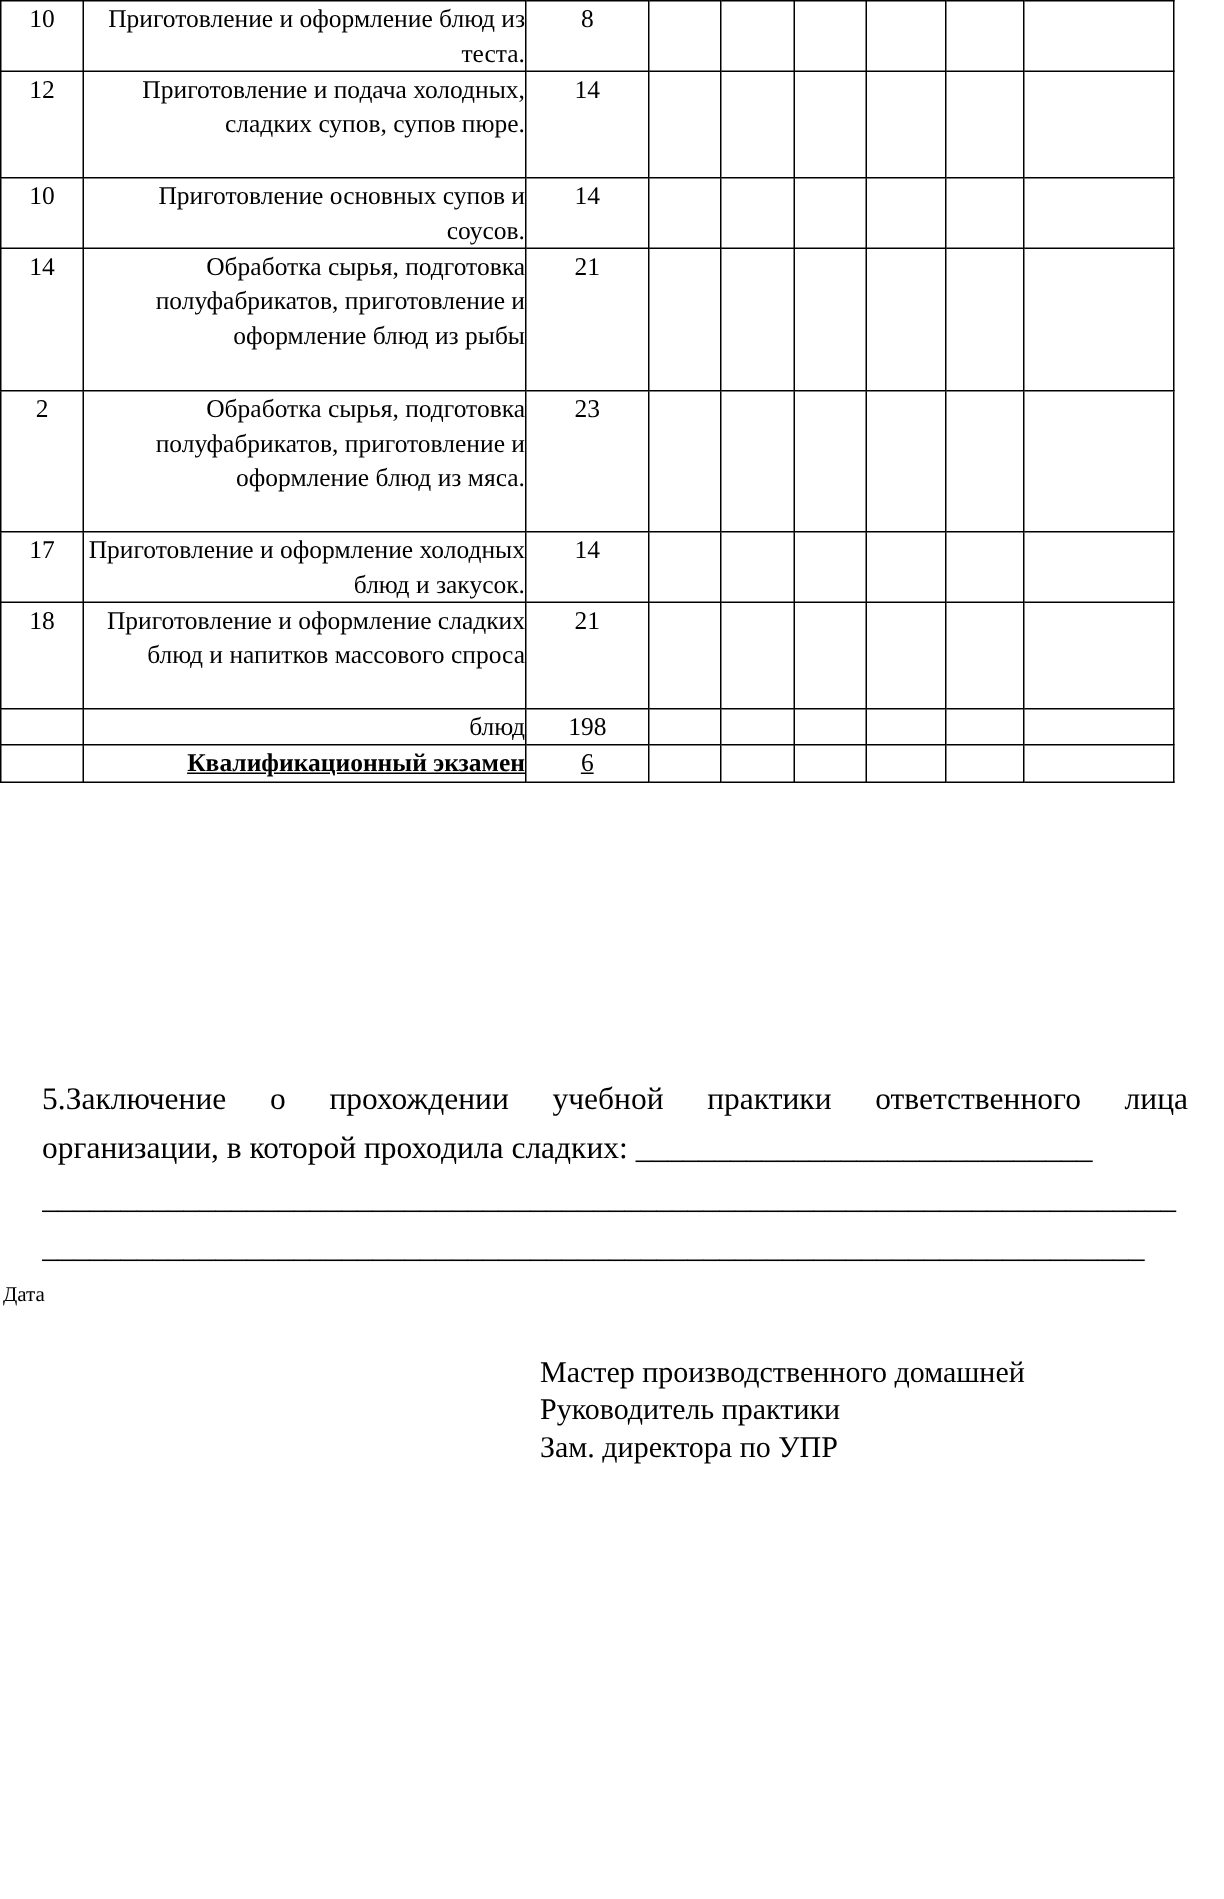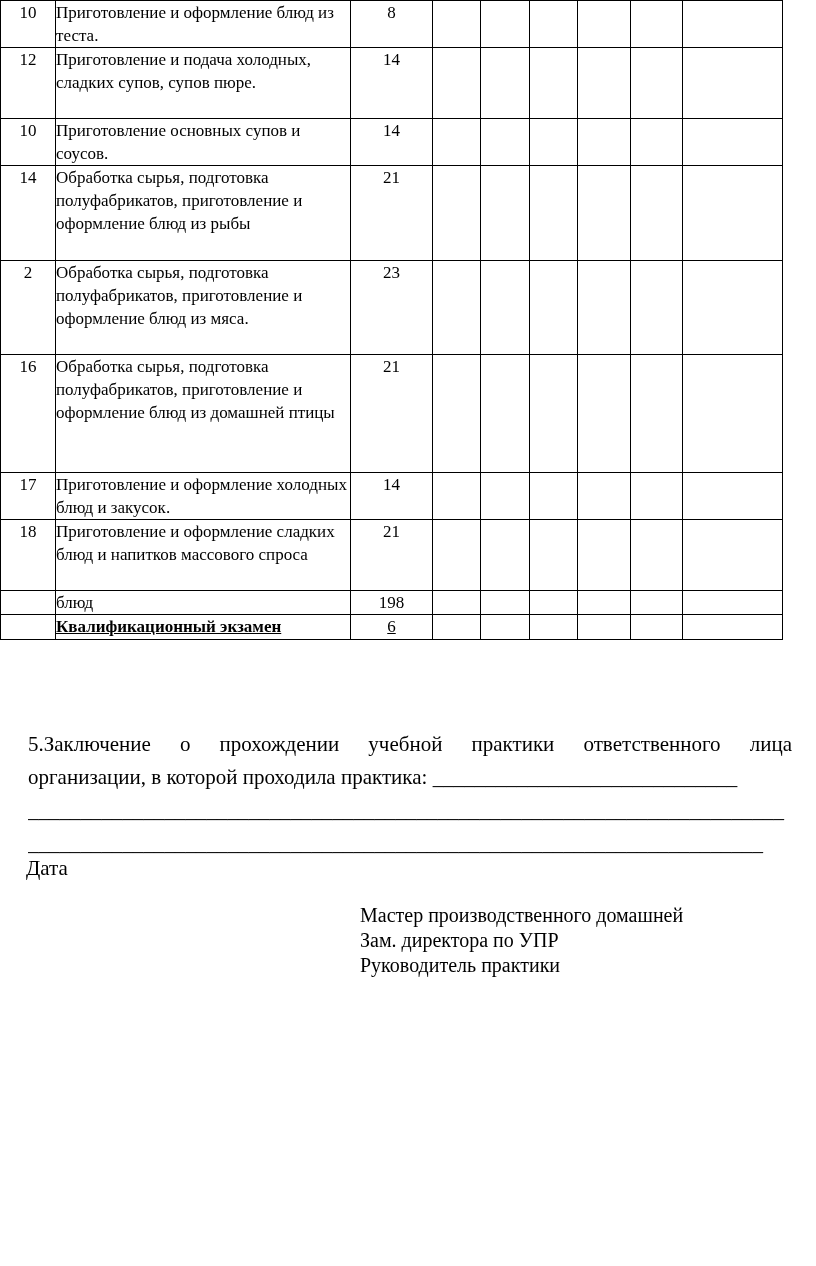--- a/index.html
+++ b/index.html
@@ -27,21 +27,21 @@
     padding:0;
     vertical-align:top;
     overflow:hidden;
   }
   td.num{
     text-align:center;
     vertical-align:middle;
     padding:0 2px;
   }
   td.desc{
-    text-align:left;
+    text-align:right;
     padding:1px 2px 1px 6px;
   }
   td.hours{
     text-align:center;
     padding-top:1px;
   }
   td.bold{font-weight:bold;}
   .r0 td,.r1 td,.r3 td,.r7 td{height:46px;}
   .r2 td,.r8 td{height:70px;}
   .r4 td{height:94px;}
@@ -54,30 +54,28 @@
   .conclusion{
     position:absolute;
     left:28px;top:716px;width:764px;
     font-size:21px;
     line-height:33px;
     overflow:hidden;
   }
   .conclusion .just{
     text-align:justify;
     text-align-last:justify;
-    margin-top:12px;
   }
   .conclusion .nowrap{white-space:nowrap;}
 
   
   .date-label{
     position:absolute;
     left:2px;top:856px;
-    font-size:21px;
-    margin-left:24px;
+    font-size:14px;
   }
   .signatures{
     position:absolute;
     left:360px;top:903px;
     font-size:20px;
     line-height:25px;
   }
 </style>
 </head>
 <body>
@@ -145,31 +143,20 @@
         <td class="num">2</td>
         <td class="desc">Обработка сырья, подготовка полуфабрикатов, приготовление и оформление блюд из мяса.</td>
         <td class="hours">23</td>
         <td class="empty"></td>
         <td class="empty"></td>
         <td class="empty"></td>
         <td class="empty"></td>
         <td class="empty"></td>
         <td class="empty"></td>
       </tr>
-      <tr class="r6">
-        <td class="num">16</td>
-        <td class="desc">Обработка сырья, подготовка полуфабрикатов, приготовление и оформление блюд из домашней птицы</td>
-        <td class="hours">21</td>
-        <td class="empty"></td>
-        <td class="empty"></td>
-        <td class="empty"></td>
-        <td class="empty"></td>
-        <td class="empty"></td>
-        <td class="empty"></td>
-      </tr>
       <tr class="r7">
         <td class="num">17</td>
         <td class="desc">Приготовление и оформление холодных блюд и закусок.</td>
         <td class="hours">14</td>
         <td class="empty"></td>
         <td class="empty"></td>
         <td class="empty"></td>
         <td class="empty"></td>
         <td class="empty"></td>
         <td class="empty"></td>
@@ -205,26 +192,26 @@
         <td class="empty"></td>
         <td class="empty"></td>
         <td class="empty"></td>
         <td class="empty"></td>
       </tr>
     </tbody>
   </table>
 
   <div class="conclusion">
     <div class="just">5.Заключение о прохождении учебной практики ответственного лица</div>
-    <div class="nowrap">организации, в которой проходила практика: _____________________________</div>
+    <div class="nowrap">организации, в которой проходила сладких: _____________________________</div>
     <div class="nowrap">________________________________________________________________________</div>
     <div class="nowrap">______________________________________________________________________</div>
   </div>
 
   <div class="date-label">Дата</div>
 
   <div class="signatures">
     <div>Мастер производственного домашней</div>
+    <div>Руководитель практики</div>
     <div>Зам. директора по УПР</div>
-    <div>Руководитель практики</div>
   </div>
 
 </div>
 
 </body></html>

